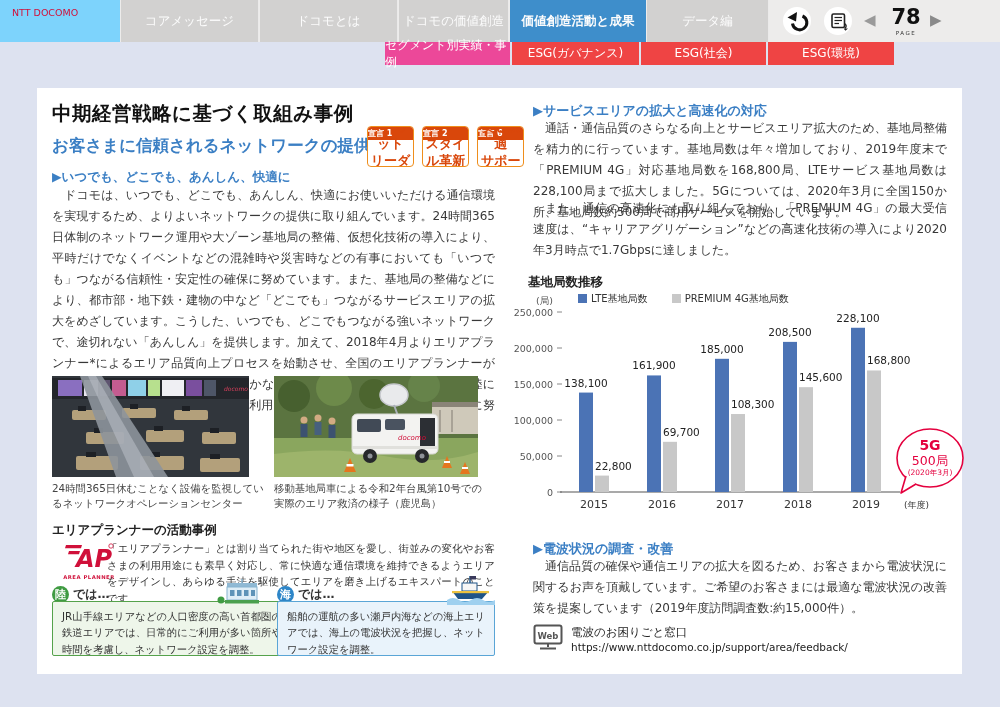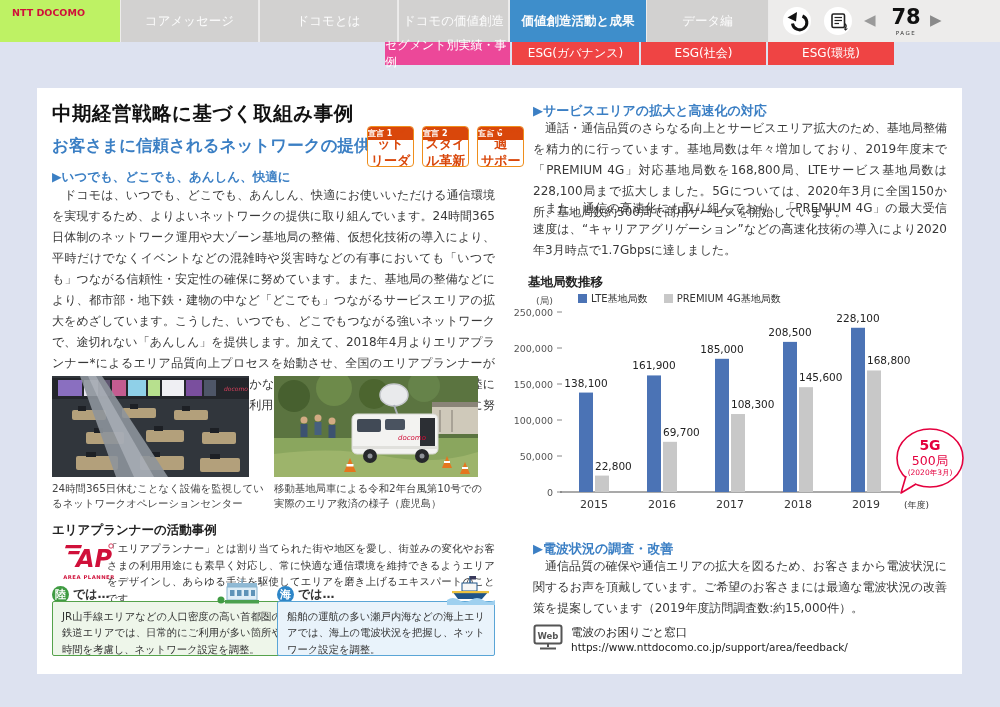--- a/index.html
+++ b/index.html
@@ -1,22 +1,22 @@
 <!DOCTYPE html>
 <html><head>
 <meta charset="utf-8">
 <style>
   html,body{margin:0;padding:0}
   body{width:1000px;height:707px;position:relative;background:#dde2f0;
        font-family:"DejaVu Sans","Liberation Sans",sans-serif;overflow:hidden;color:#333}
   .ab{position:absolute}
   
   .hdr{position:absolute;left:0;top:0;width:1000px;height:42px;background:#edeceb}
-  .logo{position:absolute;left:0;top:0;width:120px;height:42px;background:#bef264;
-        color:#d0103a;font-size:9.5px;font-weight:bold;line-height:1.5;
+  .logo{position:absolute;left:0;top:0;width:120px;height:42px;background:#7dd3fc;
+        color:#d0103a;font-size:9.5px;font-weight:normal;line-height:1.5;
         padding:6px 0 0 12px;box-sizing:border-box}
   .tab{position:absolute;top:0;height:42px;background:#d2d1d0;color:#fcfcfc;font-size:12.5px;
        display:flex;align-items:center;justify-content:center;box-sizing:border-box;
        border-right:1px solid rgba(255,255,255,.55);cursor:pointer}
   .tab.active{background:#3e8ecb;font-weight:bold;border-right:none}
   .subtab{position:absolute;top:42px;height:23px;background:#ef4444;color:#fff;font-size:12px;
           display:flex;align-items:center;justify-content:center;cursor:pointer}
   .subtab.active{background:#ec4899}
   .circle-btn{position:absolute;top:7px;width:28px;height:28px;border-radius:50%;background:#fff;
               display:flex;align-items:center;justify-content:center;cursor:pointer}
@@ -43,21 +43,21 @@
         font-size:11px;font-weight:bold;text-align:center;line-height:17px;margin-right:4px}
   .ibox{position:absolute;box-sizing:border-box;border-radius:2px;padding:6px 9px;
         font-size:10.3px;line-height:1.6;color:#333;text-align:justify}
   .ibox.land{border:1.5px solid #55a24b;background:#eef6ea}
   .ibox.sea{border:1.5px solid #5aa5d6;background:#e9f3fb}
   
   .yt{font-size:9.5px;fill:#555}
   .vl{font-size:10.5px;fill:#222}
   .xt{font-size:11px;fill:#333}
   .xs{font-size:9px;fill:#333}
-  .legend{position:absolute;display:flex;gap:16px;font-size:10px;color:#333;align-items:center}
+  .legend{position:absolute;display:flex;gap:24px;font-size:10px;color:#333;align-items:center}
   .legend .sq{display:inline-block;width:9px;height:9px;margin-right:4px;vertical-align:-1px}
   .bubble-text{position:absolute;display:flex;flex-direction:column;align-items:center;
                justify-content:center;color:#e4003e;text-align:center;z-index:3}
   .bubble-text .l1{font-size:14px;font-weight:bold;line-height:1.1}
   .bubble-text .l2{font-size:12.5px;font-weight:normal;line-height:1.2}
   .bubble-text .l3{font-size:7.5px;line-height:1.3}
   .weburl{font-size:10.5px;color:#222}
 </style>
 </head>
 <body>

